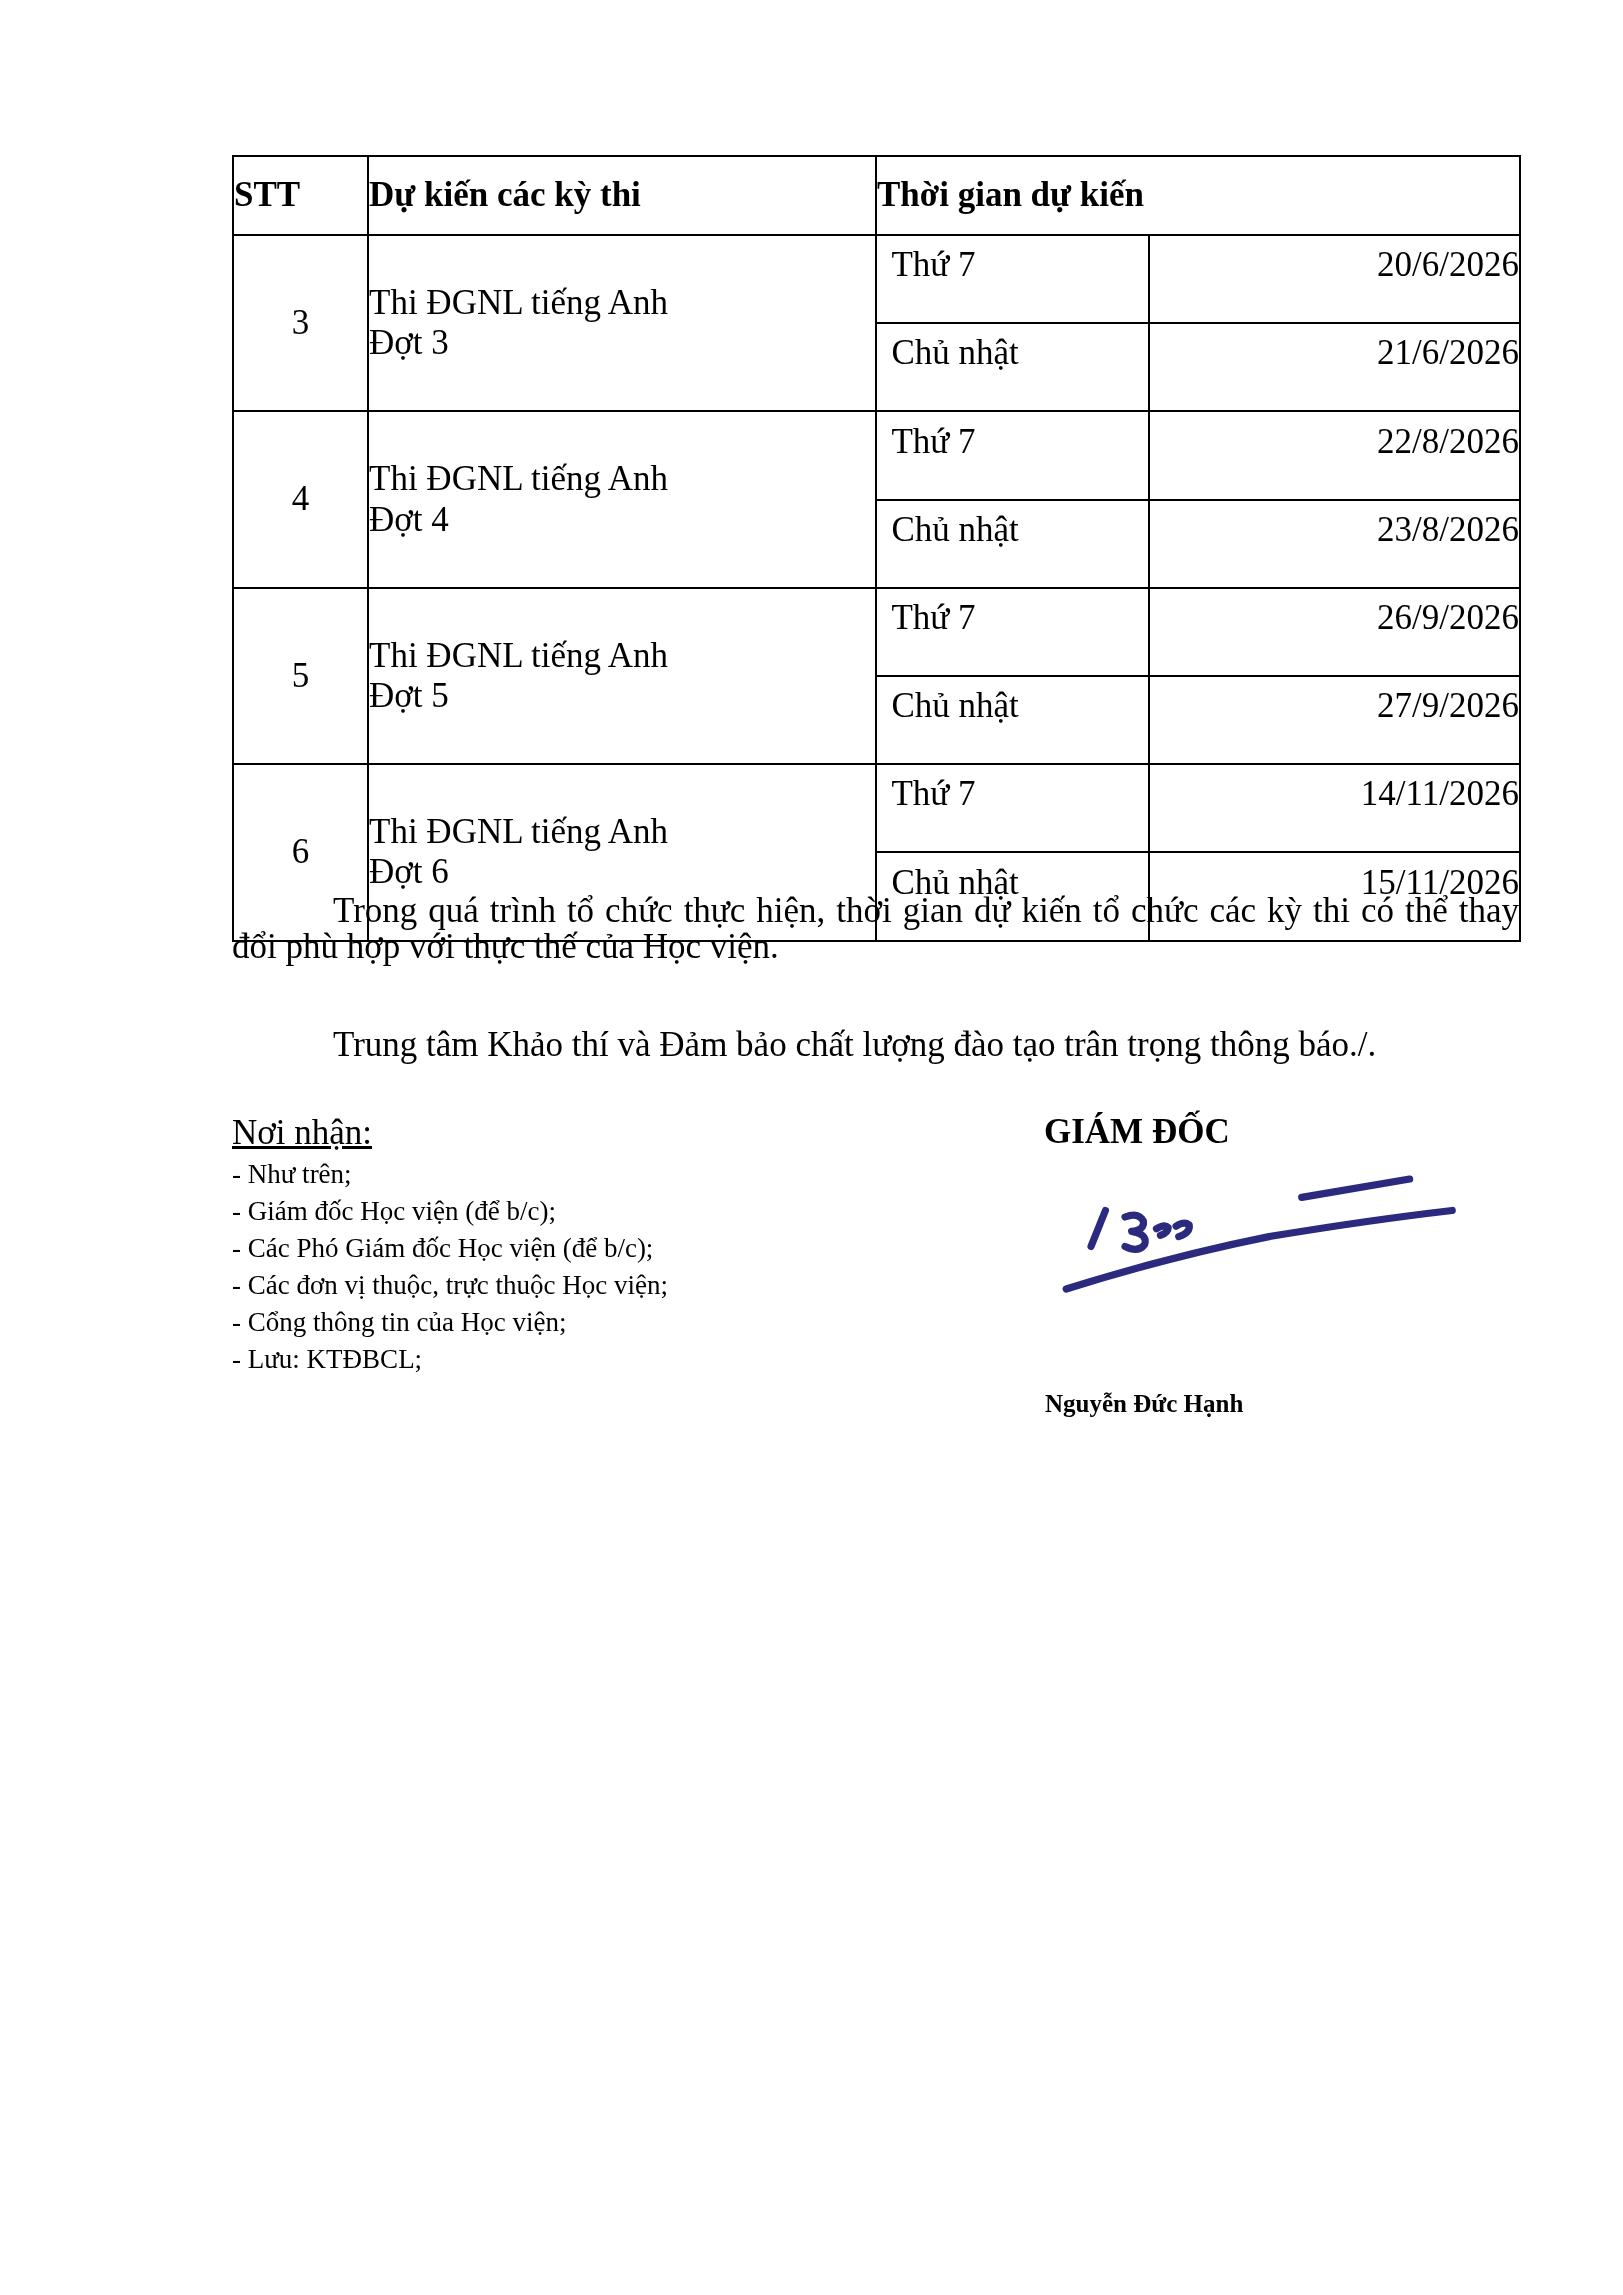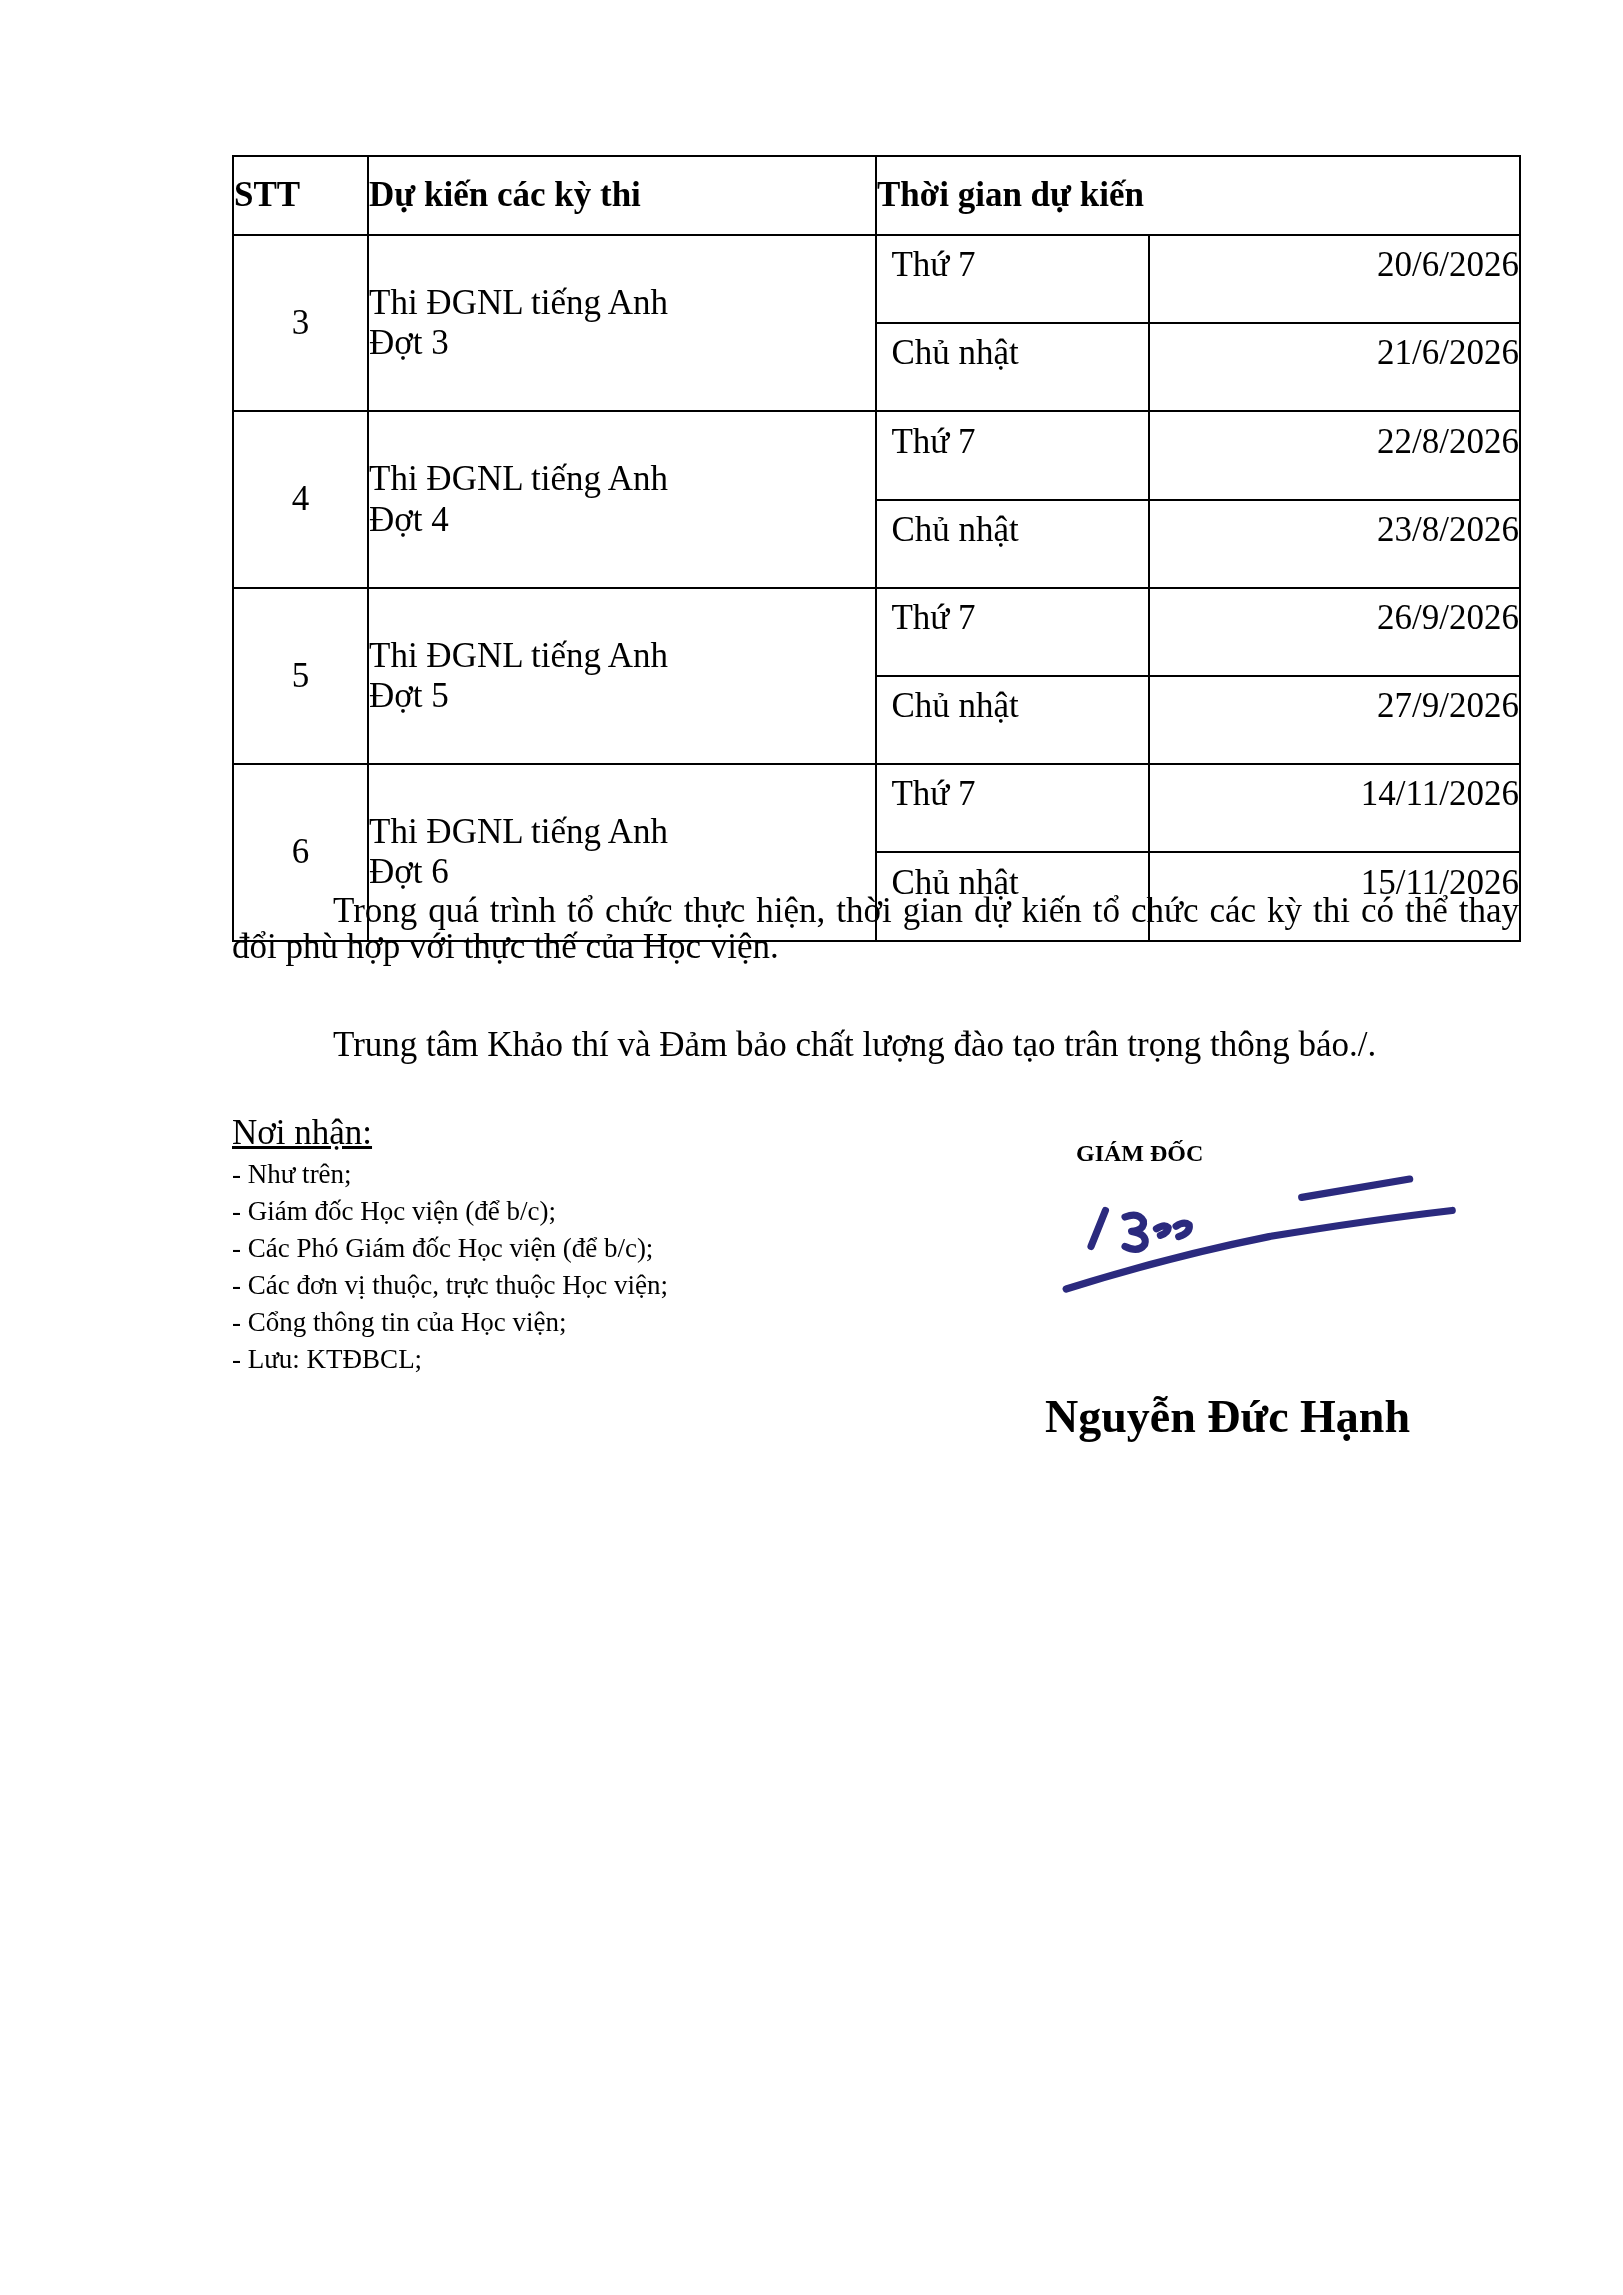--- a/index.html
+++ b/index.html
@@ -11,23 +11,23 @@
   table.sched th { font-weight:bold; height:77px; text-align:left; }
   table.sched td.stt { text-align:center; }
   table.sched td.exam { text-align:left; }
   table.sched td.day { text-align:left; padding-left:14.4px; height:77px; vertical-align:top; padding-top:9.2px; }
   table.sched td.date { text-align:right; vertical-align:top; padding-top:9.2px; }
   .para { position:absolute; left:232px; width:1287px; font-size:35px; line-height:36px; text-align:justify; }
   .p1 { top:893px; text-indent:101px; }
   .p2 { top:1027px; text-indent:101px; }
   .recip { position:absolute; left:232px; top:1109px; font-size:27px; line-height:37px; }
   .recip .title { font-size:35px; text-decoration:underline; line-height:47px; }
-  .sign-title { position:absolute; left:1076px; top:1112px; font-size:24px; font-weight:bold;margin-top:28px; }
+  .sign-title { position:absolute; left:1044px; top:1112px; font-size:35px; font-weight:bold; }
   .signature { position:absolute; left:1040px; top:1171px; width:458px; height:164px; }
-  .signer { position:absolute; left:1045px; top:1390px; font-size:46px; font-weight:bold; }
+  .signer { position:absolute; left:1045px; top:1390px; font-size:25px; font-weight:bold; }
 </style>
 </head>
 <body>
 
 <table class="sched">
   <colgroup>
     <col style="width:135px">
       <col style="width:508px">
       <col style="width:273px">
       <col style="width:371px">

